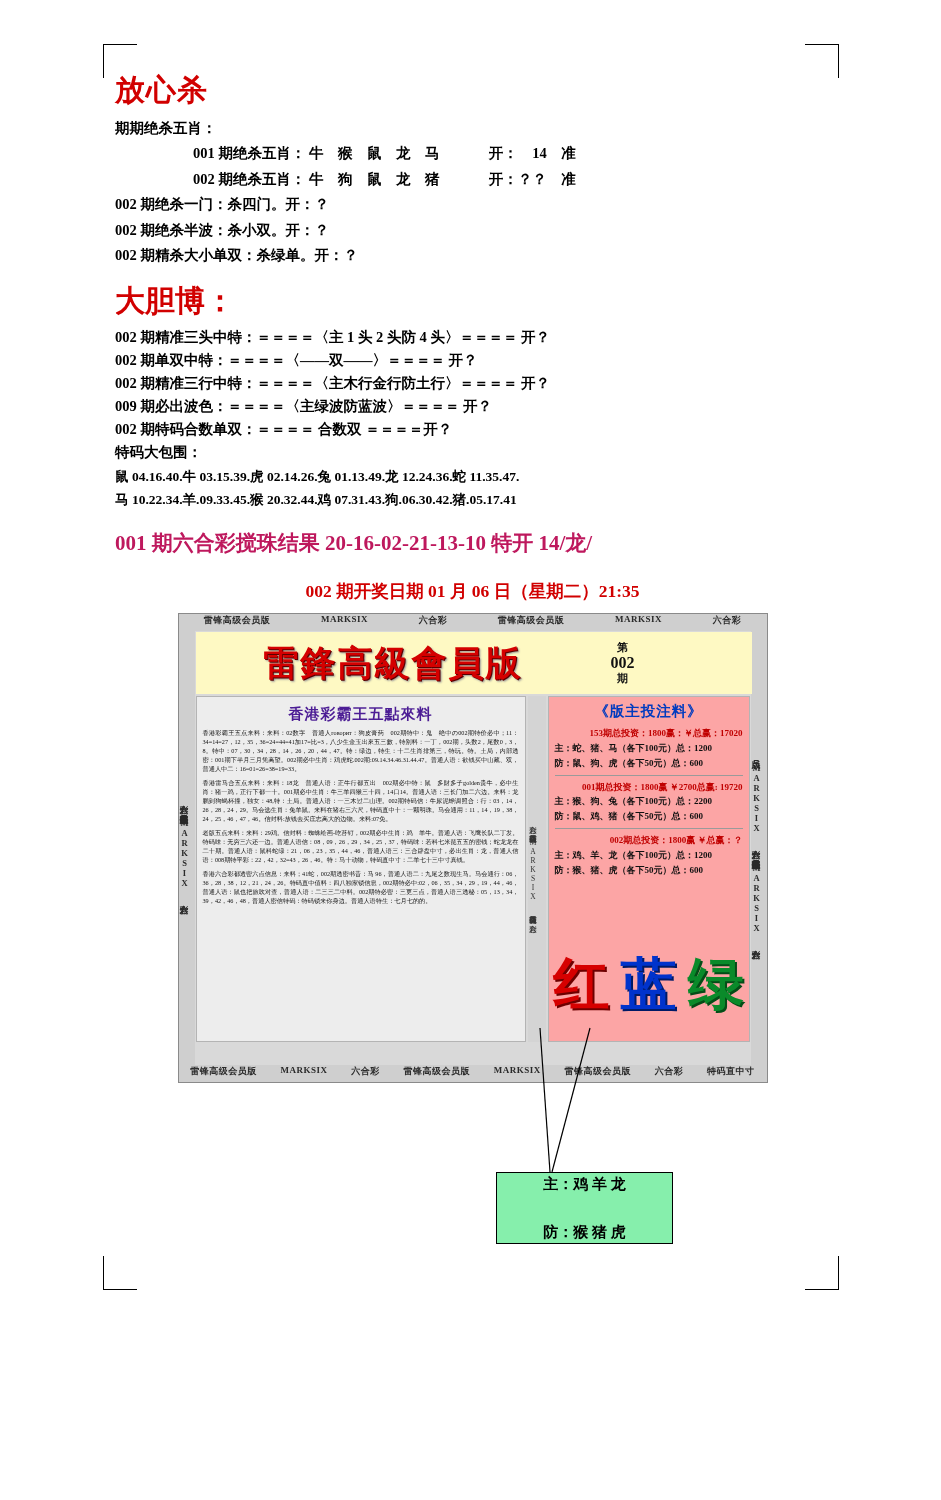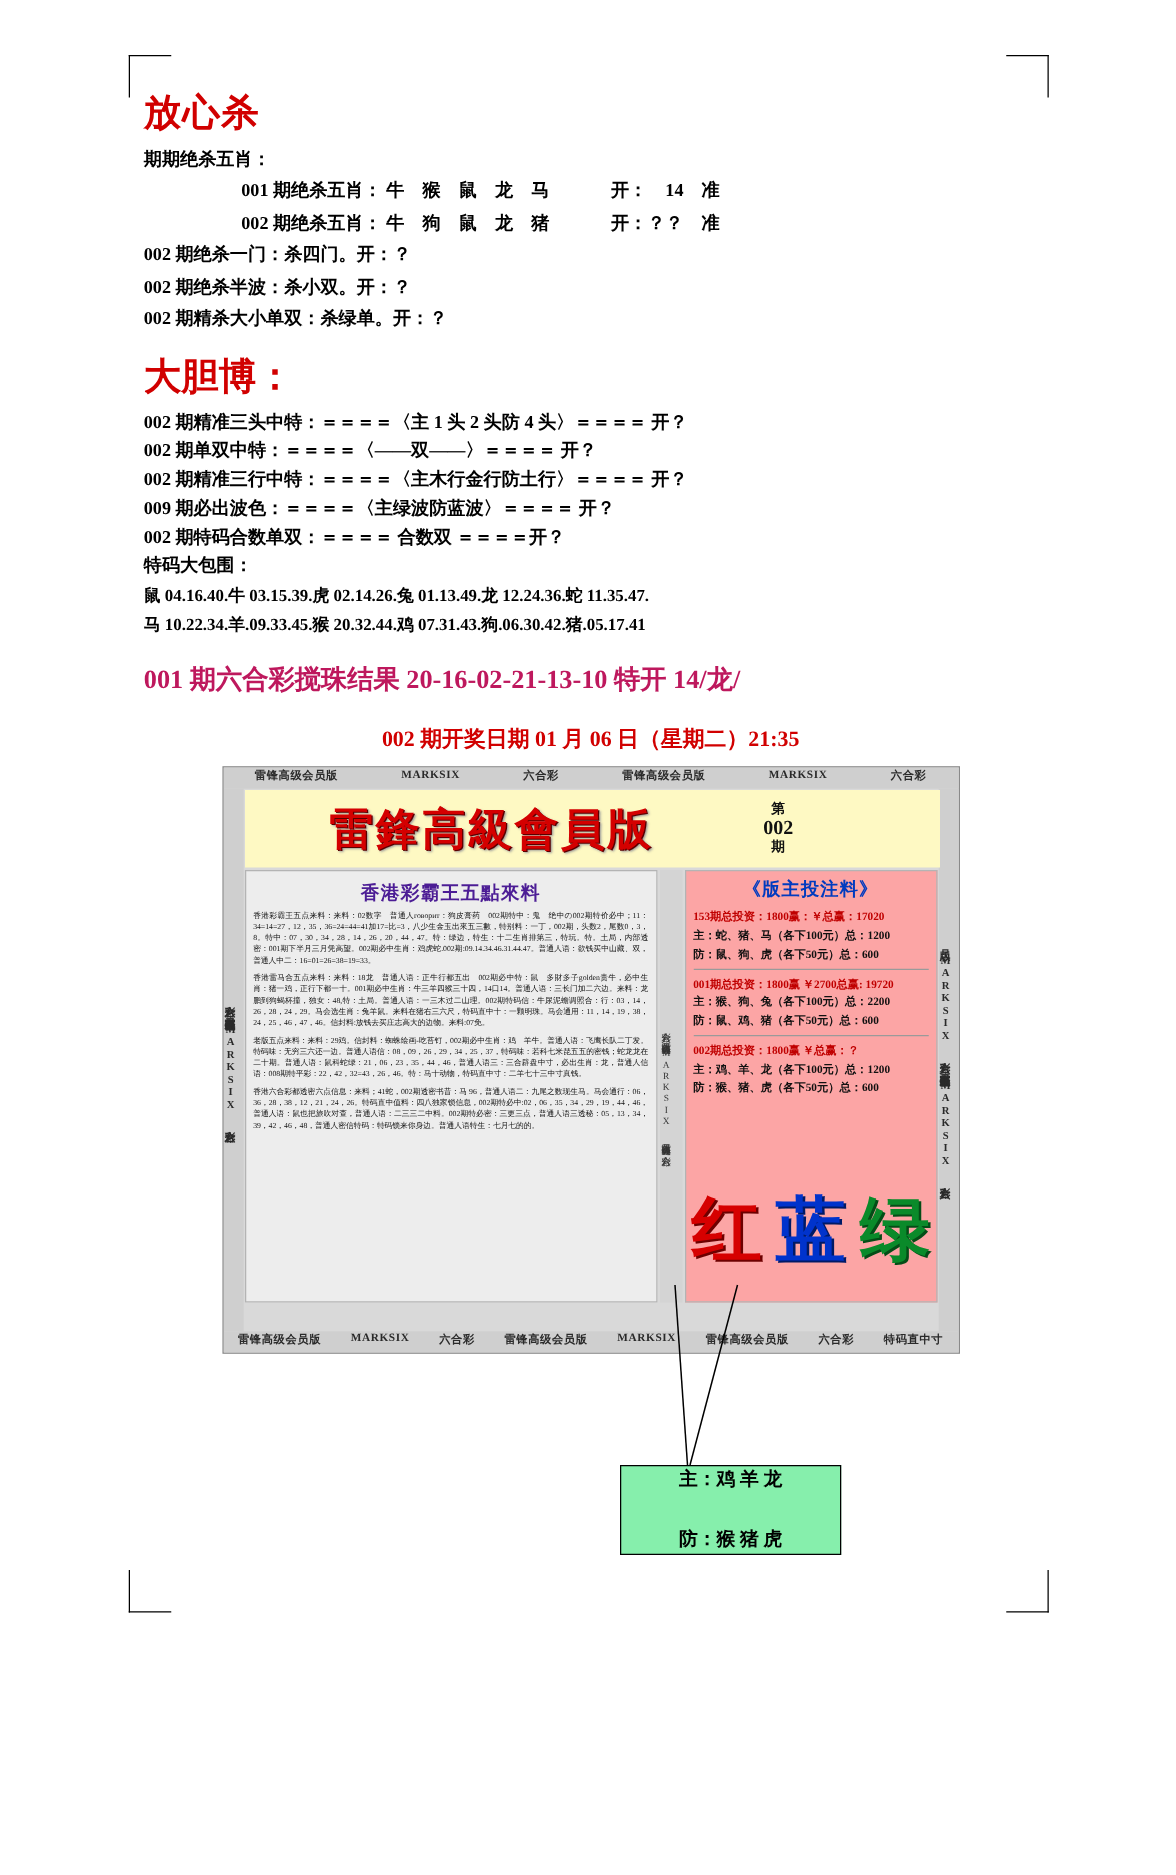--- a/index.html
+++ b/index.html
@@ -119,21 +119,21 @@
   .rightcol{
     position:absolute;left:369px;top:82px;right:17px;bottom:40px;
     background:#fca5a5;border:1px solid #b4b4b4;box-sizing:border-box;
     overflow:hidden;
   }
   .rightcol .rt{
     text-align:center;font-size:14.5px;font-weight:bold;color:#003bbf;
     margin:5px 0 4px 0;letter-spacing:1px;
   }
   .blk{font-size:9px;line-height:1.65;padding:1px 6px;font-weight:bold;}
-  .blk .hd{color:#c00000;}
+  .blk .hd{color:#c00000;text-align:right;}
   .blk .z{color:#111;}
   .sepline{height:1px;background:#9a9a9a;margin:3px 6px;}
 
   .rgbrow{
     position:absolute;left:369px;right:17px;bottom:42px;height:112px;
     display:flex;align-items:center;justify-content:space-around;
   }
   .rgb{
     font-size:56px;font-weight:bold;line-height:1;
     font-family:"Liberation Serif", serif;

